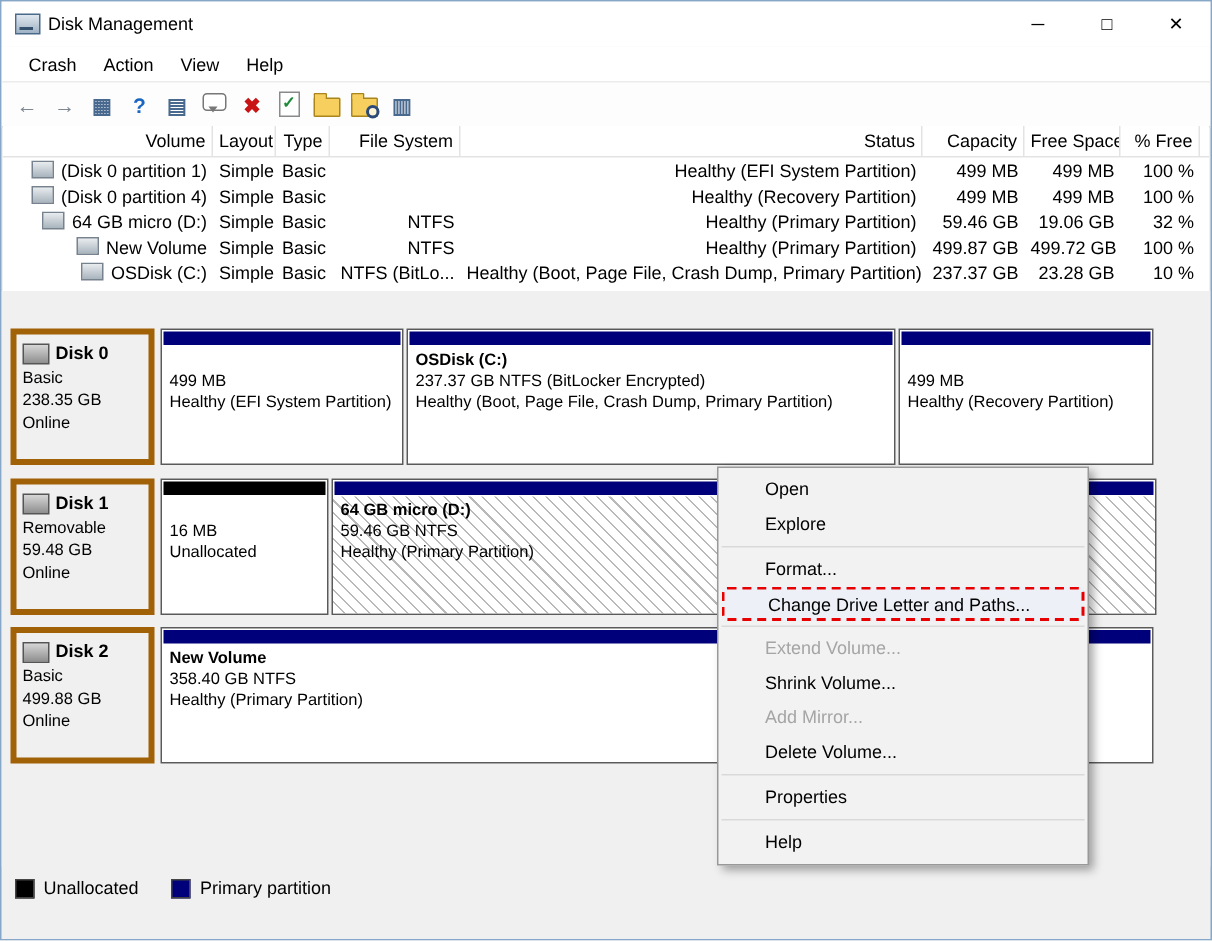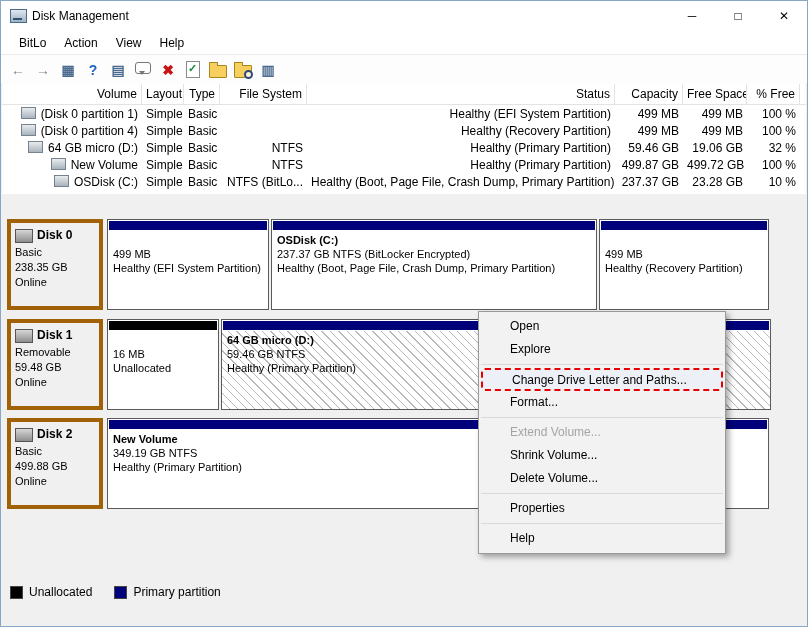--- a/index.html
+++ b/index.html
@@ -73,21 +73,21 @@
     <span class="app-icon"></span>
     <span class="title-text">Disk Management</span>
     <div class="win-controls">
       <div class="win-btn">─</div>
       <div class="win-btn">□</div>
       <div class="win-btn">✕</div>
     </div>
   </div>
 
   <div class="menubar">
-      <div class="menu-top-item">BitLo</div>
+      <div class="menu-top-item">Crash</div>
       <div class="menu-top-item">Action</div>
       <div class="menu-top-item">View</div>
       <div class="menu-top-item">Help</div>
     </div>
 
   <div class="toolbar">
       <div class="tool-icon" style="color: rgb(125, 135, 145);">←</div>
       <div class="tool-icon" style="color: rgb(125, 135, 145);">→</div>
       <div class="tool-icon" style="color: rgb(73, 105, 142);">▦</div>
       <div class="tool-icon" style="color: rgb(26, 102, 192);">?</div>
@@ -243,21 +243,21 @@
             <span class="disk-name">Disk 2</span>
           </div>
           <div class="disk-line">Basic</div>
           <div class="disk-line">499.88 GB</div>
           <div class="disk-line">Online</div>
         </div>
         <div class="part primary" style="width: 662px;">
           <div class="part-bar"></div>
           <div class="part-body">
             <div class="part-title">New Volume</div>
-            <div>349.19 GB NTFS</div>
+            <div>358.40 GB NTFS</div>
             <div>Healthy (Primary Partition)</div>
           </div>
         </div>
       </div>
     </div>
 
   <div class="legend">
       <div class="legend-item">
         <span class="legend-swatch" style="background: rgb(0, 0, 0);"></span>
         <span>Unallocated</span>
@@ -265,25 +265,26 @@
       <div class="legend-item">
         <span class="legend-swatch" style="background: rgb(0, 0, 123);"></span>
         <span>Primary partition</span>
       </div>
     </div>
 
   <div class="context-menu">
       <div class="cm-item">Open</div>
       <div class="cm-item">Explore</div>
       <div class="cm-sep"></div>
+      <div class="cm-item">Format...</div>
       <div class="cm-item highlighted">Change Drive Letter and Paths...</div>
-      <div class="cm-item">Format...</div>
       <div class="cm-sep"></div>
       <div class="cm-item disabled">Extend Volume...</div>
       <div class="cm-item">Shrink Volume...</div>
+      <div class="cm-item disabled">Add Mirror...</div>
       <div class="cm-item">Delete Volume...</div>
       <div class="cm-sep"></div>
       <div class="cm-item">Properties</div>
       <div class="cm-sep"></div>
       <div class="cm-item">Help</div>
     </div>
 
 </div>
 
 </body></html>

